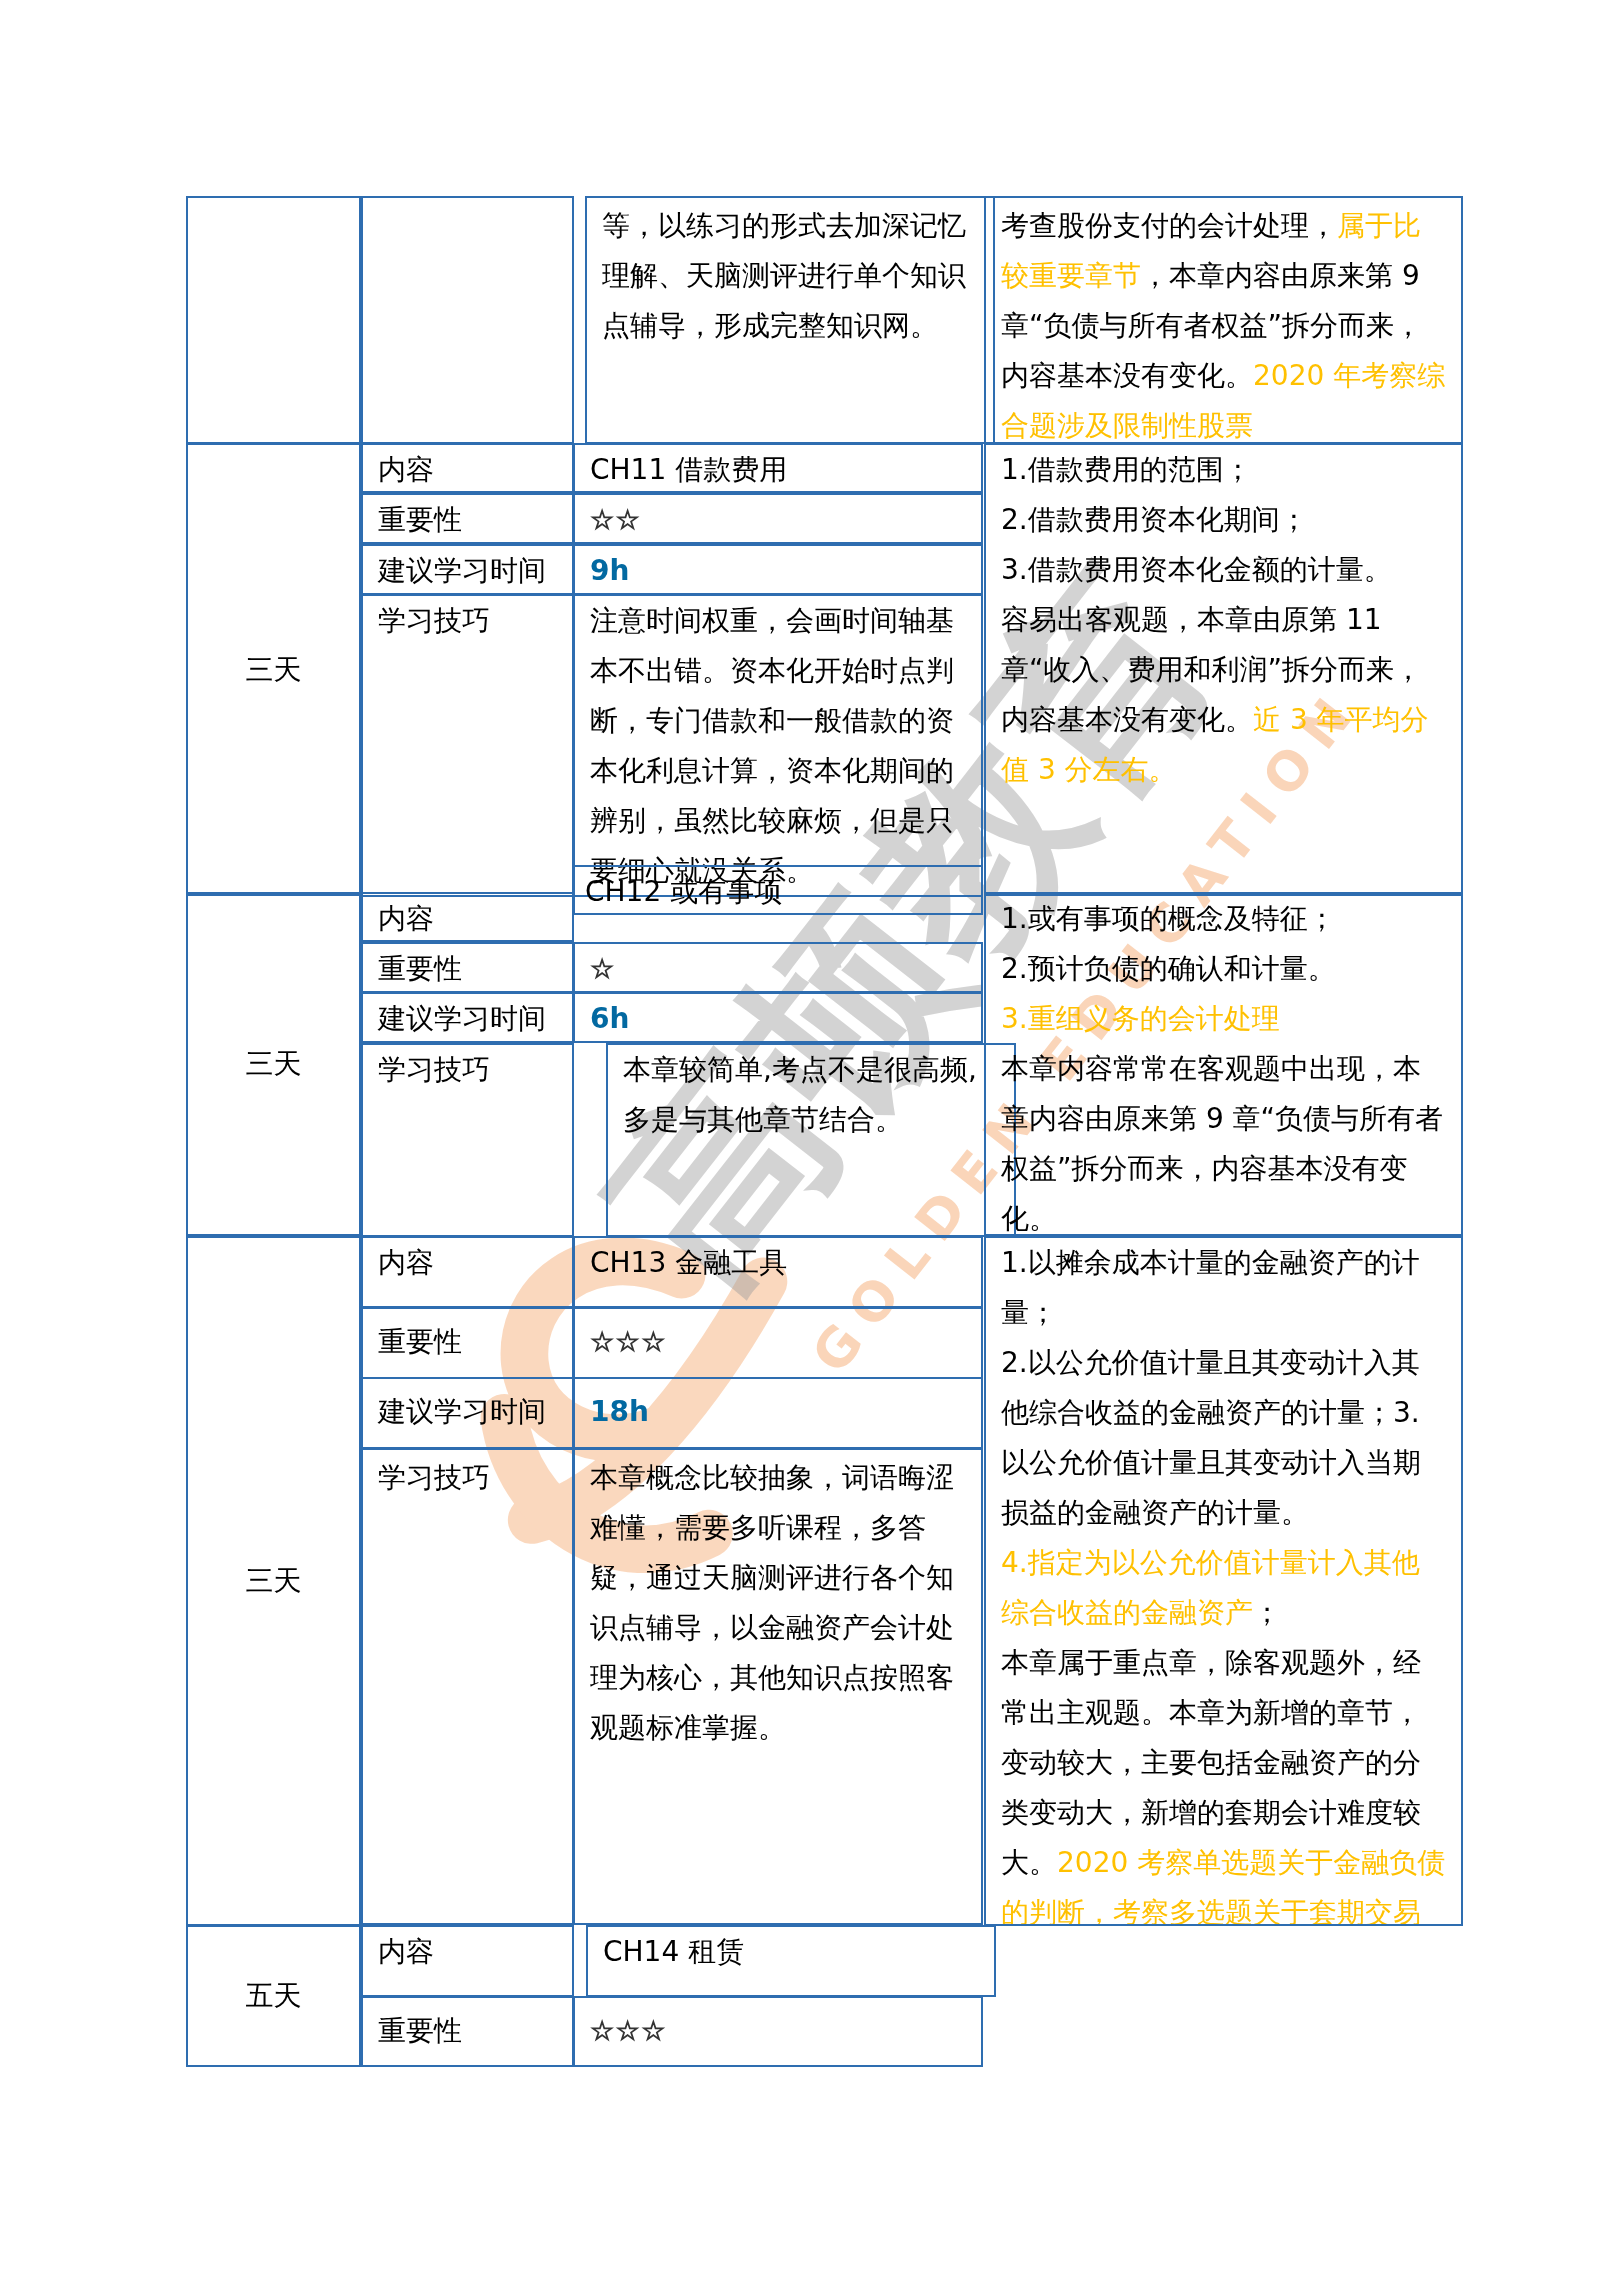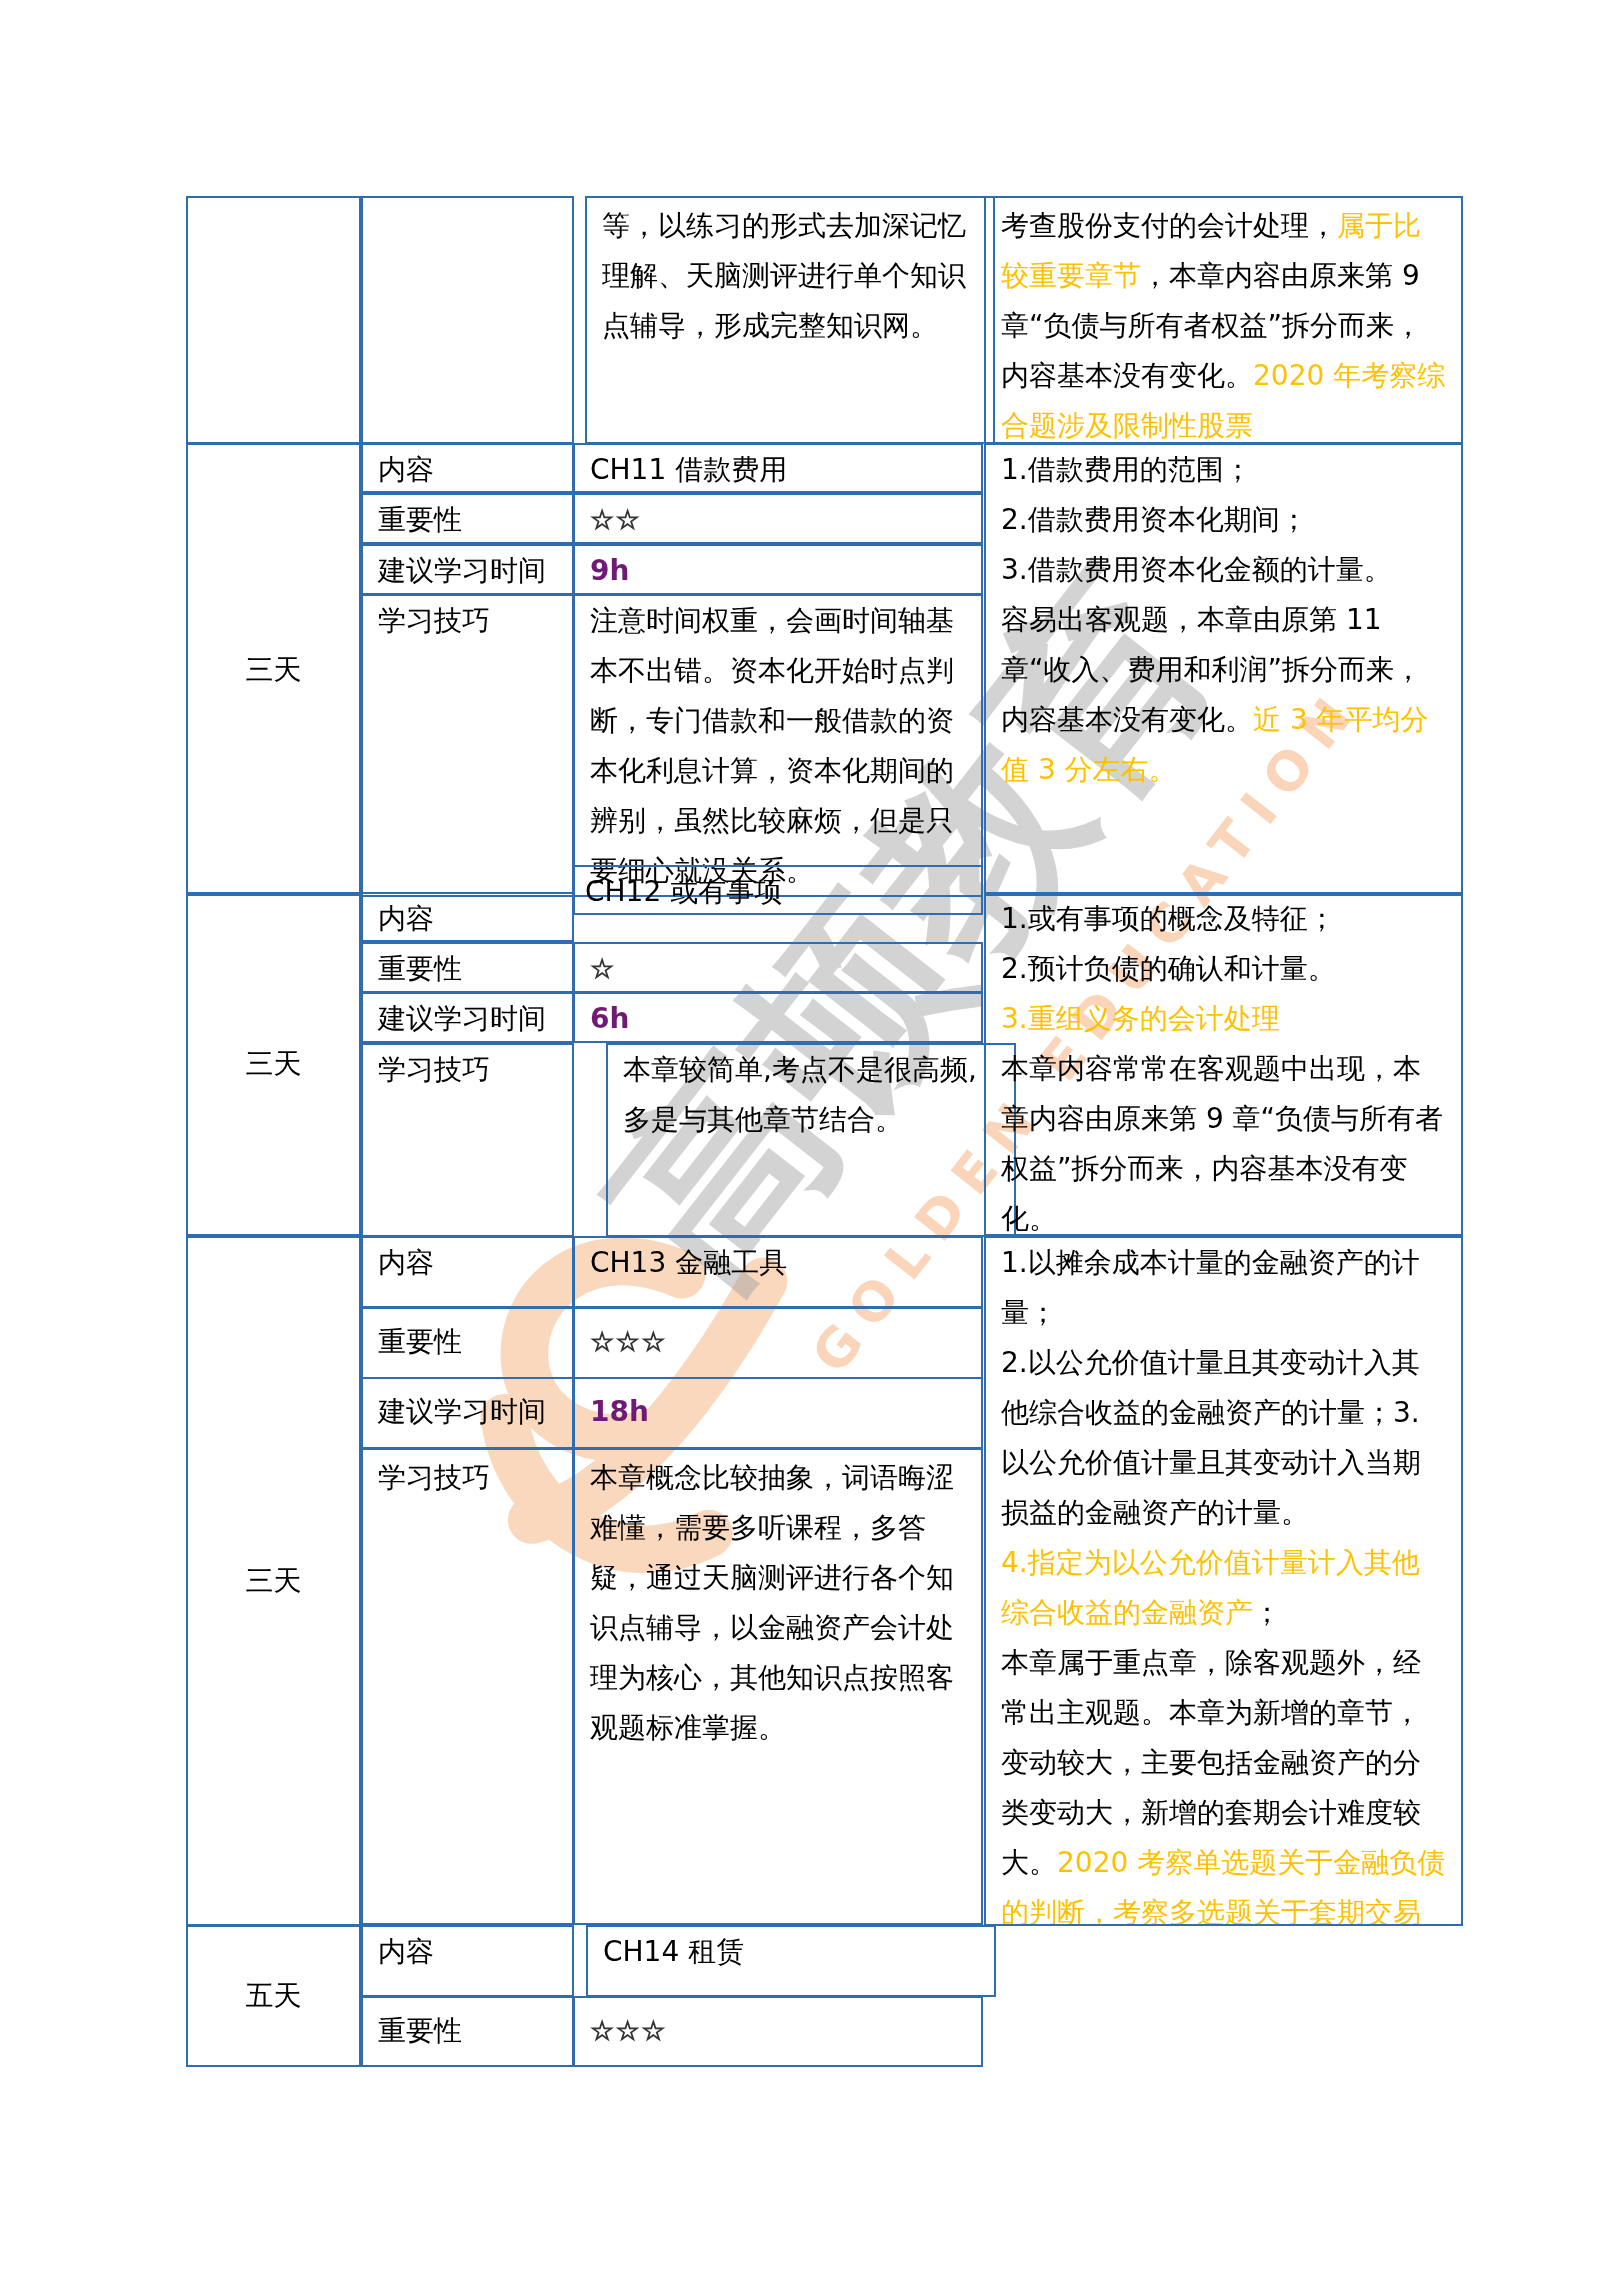--- a/index.html
+++ b/index.html
@@ -18,21 +18,21 @@
   .cell {
     position: absolute; box-sizing: border-box;
     border: 2px solid #2E6DB0;
     margin-left: -1px; margin-top: -1px;
     font-size: 28px; line-height: 50px;
     padding: 0 13.6px 0 15px;
     overflow: hidden;
   }
   .cell.center { display: flex; align-items: center; justify-content: center; padding: 8px; }
   .hl { color: #FFC000; }
-  .hours { color: #701a75; font-weight: bold; }
+  .hours { color: #0369a1; font-weight: bold; }
   .stars { color: #fff; -webkit-text-stroke: 1px #333; letter-spacing: 1.4px; font-size: 27px; }
   .block { display: block; }
 </style>
 </head>
 <body>
 
 <div class="page">
 
   <svg class="watermark" viewBox="0 0 2381 3367">
 

